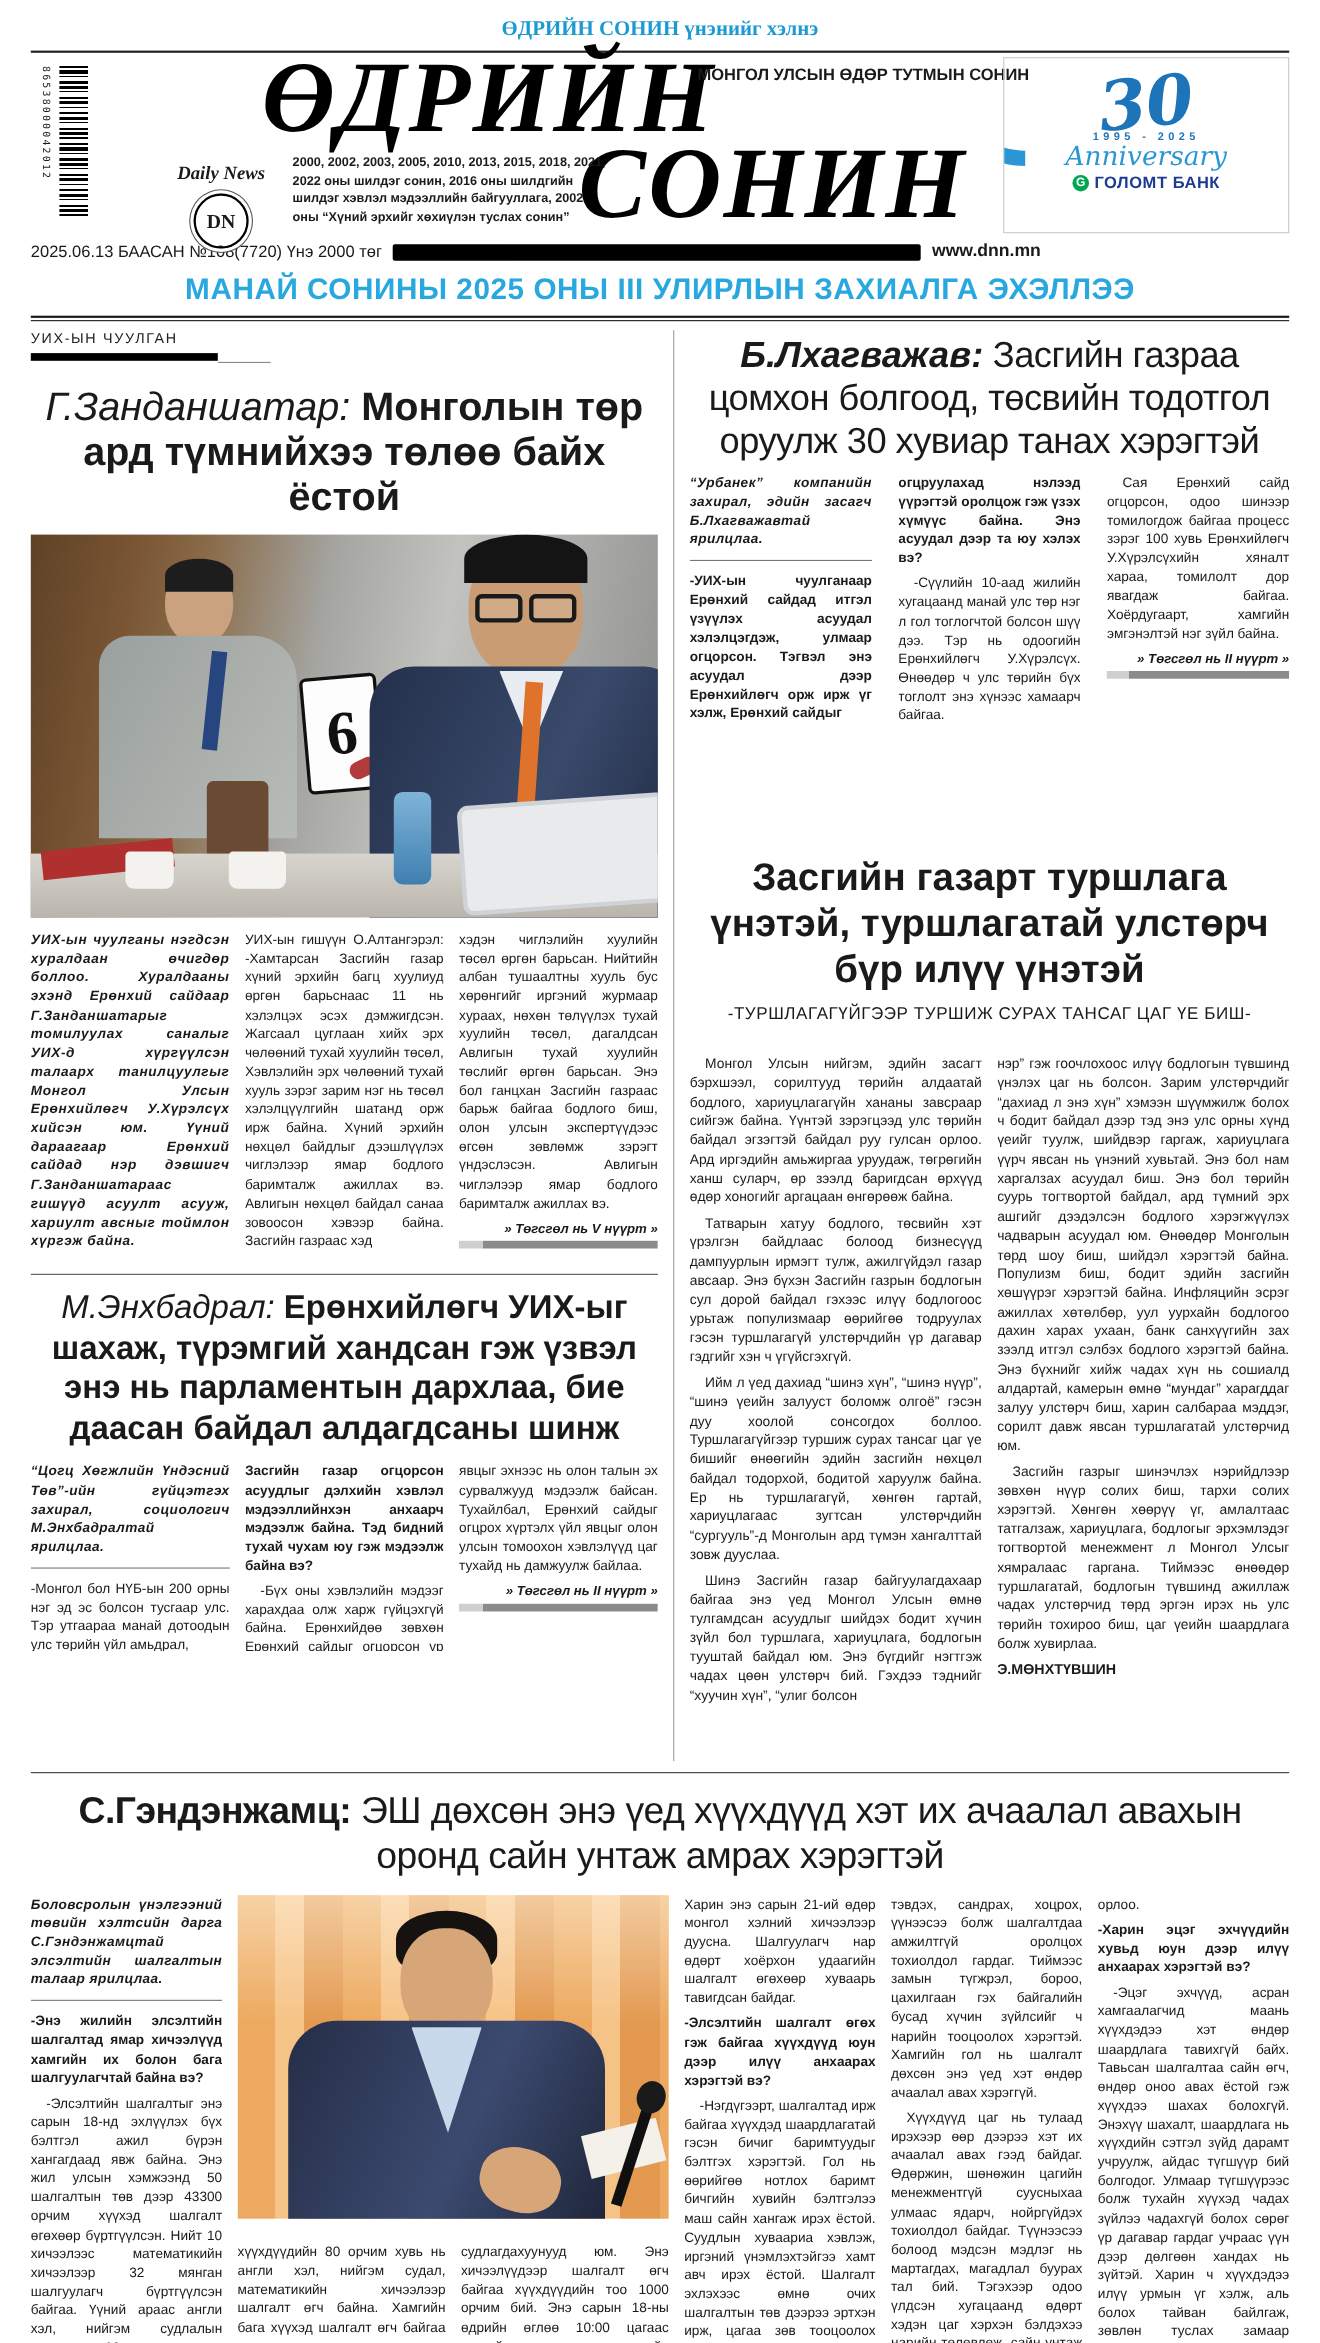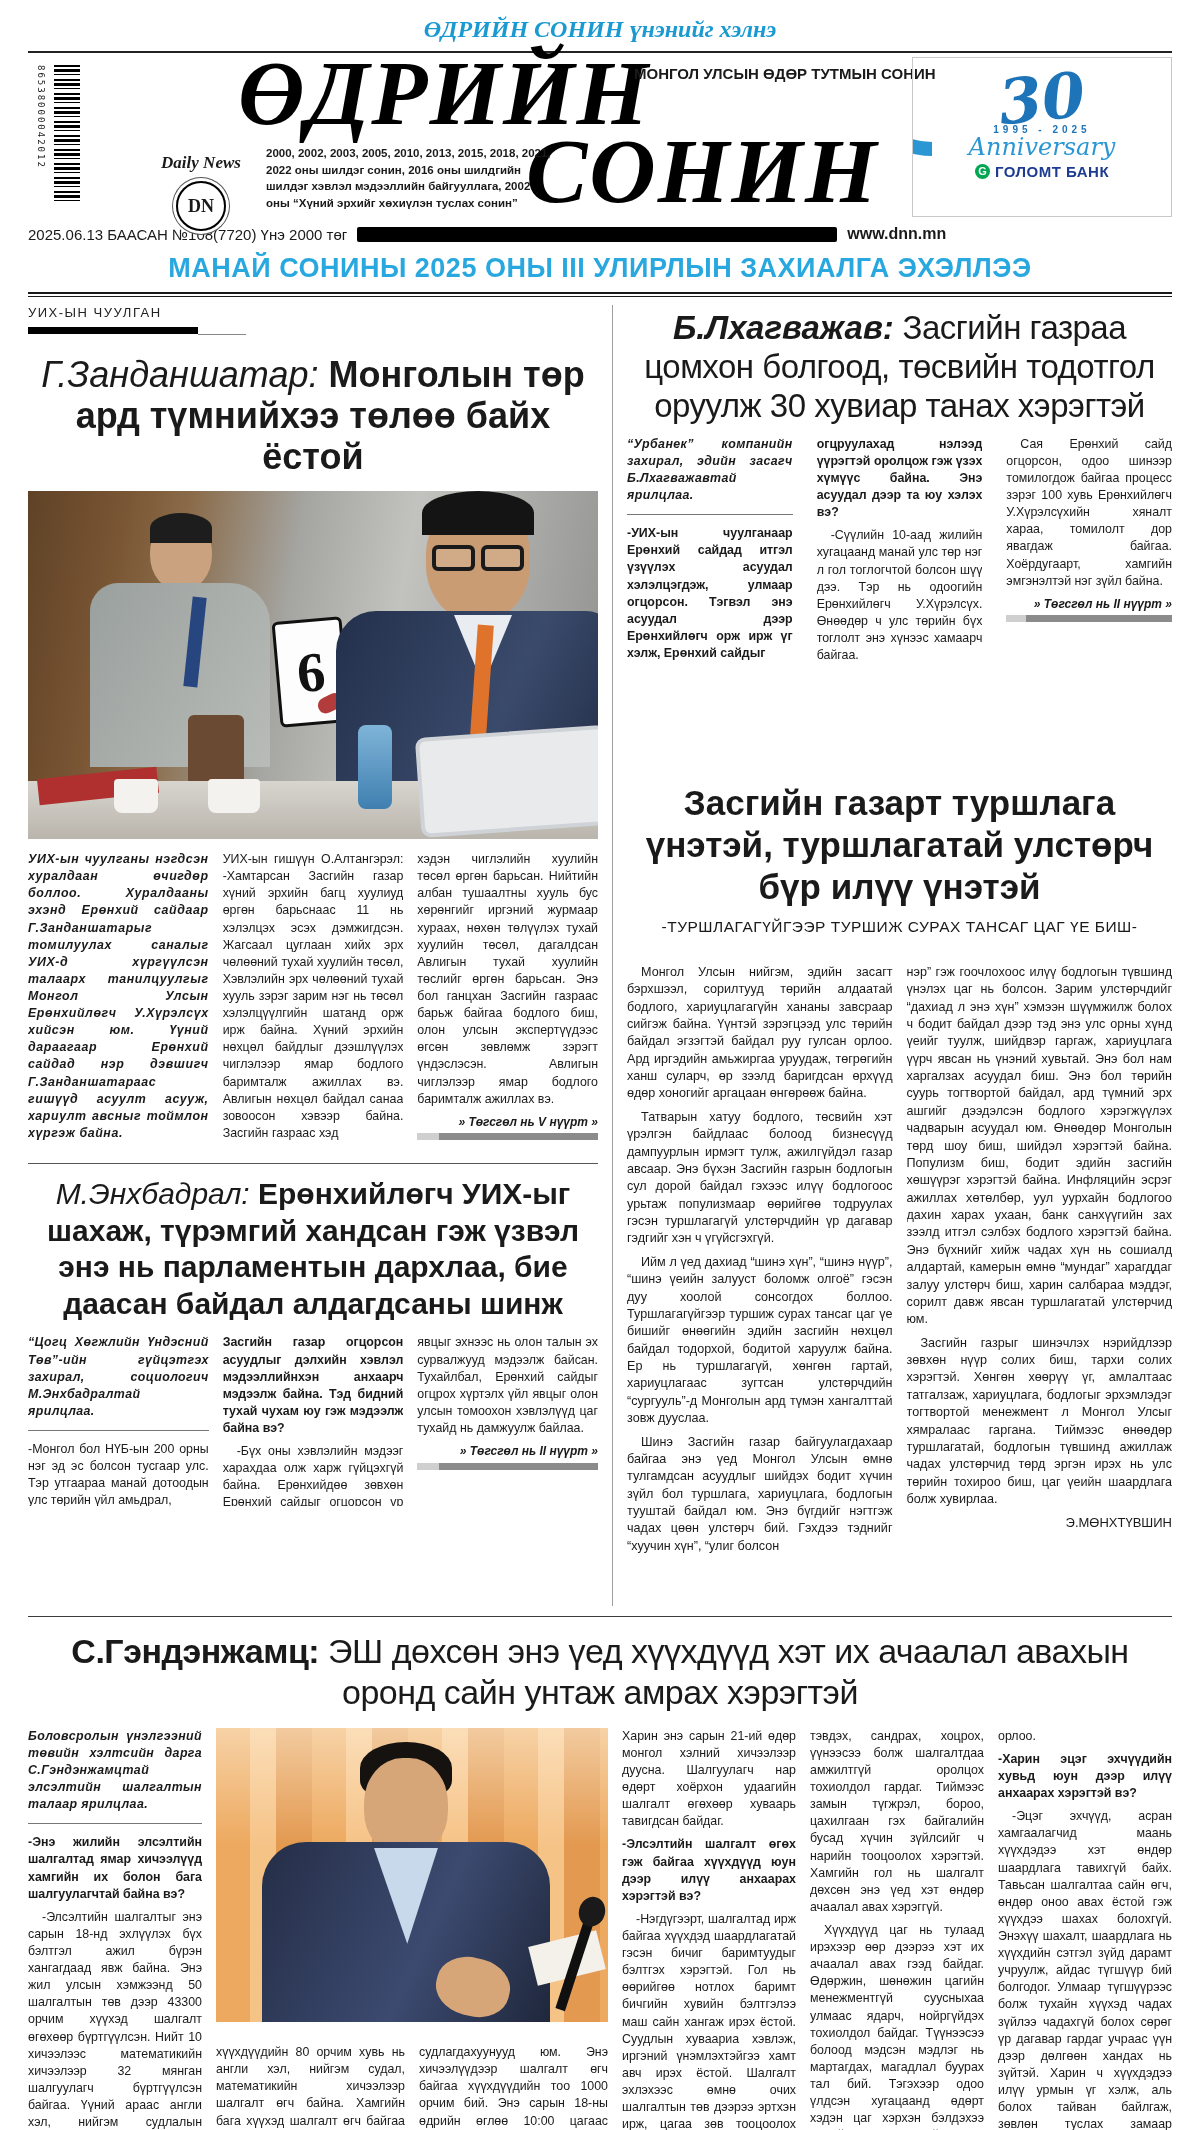--- a/index.html
+++ b/index.html
@@ -1,21 +1,21 @@
 <!DOCTYPE html>
 <html><head>
 <meta charset="utf-8">
 <style>
   html,body{margin:0;padding:0;background:#ffffff;}
   .page{width:1200px;min-height:2130px;margin:0 auto;background:#fff;box-sizing:border-box;
         padding:10px 28px 14px 28px;font-family:"Liberation Sans",sans-serif;color:#1a1a1a;}
 
   
-  .tagline{font-family:"Liberation Serif",serif;font-style:italic;font-weight:bold;
-           color:#1b9ad2;font-size:24px;text-align:center;padding:6px 0 8px 0;}
+  .tagline{font-family:"Liberation Serif",serif;font-weight:bold;
+           color:#1b9ad2;font-size:19px;text-align:center;padding:6px 0 8px 0;}
   .toprule{border-top:2px solid #222;}
   .masthead{position:relative;height:170px;}
   .barcode{position:absolute;left:4px;top:12px;width:52px;height:140px;}
   .bc-lines{position:absolute;left:22px;top:0;width:26px;height:140px;
     background:repeating-linear-gradient(to bottom,#000 0 2px,#fff 2px 4px,#000 4px 7px,#fff 7px 9px,#000 9px 10px,#fff 10px 14px);}
   .bc-digits{position:absolute;left:4px;top:0;height:140px;writing-mode:vertical-rl;
     font-size:9px;letter-spacing:2px;font-family:"DejaVu Sans Mono",monospace;}
   .dn-block{position:absolute;left:118px;top:56px;width:110px;text-align:center;}
   .dn-name{font-family:"Liberation Serif",serif;font-weight:bold;font-style:italic;font-size:17px;margin-top:44px;}
   .dn-seal{width:46px;height:46px;border:2.5px solid #000;border-radius:50%;margin:8px auto 0 auto;
@@ -77,21 +77,21 @@
   .p-ital{font-weight:bold;font-style:italic;letter-spacing:0.6px;}
   .p-lead{font-weight:bold;font-style:italic;letter-spacing:0.4px;border-bottom:1px solid #777;
           padding-bottom:10px;margin-bottom:10px !important;}
   .p-q{font-weight:bold;}
   .p-n{text-indent:14px;}
   .p-nf{text-indent:0;}
   .cont{font-size:12px;font-weight:bold;font-style:italic;text-align:right;margin-top:4px;}
   .contbar{height:7px;background:#8b8b8b;margin-top:3px;
            background:linear-gradient(to right,#cfcfcf 0 12%,#8b8b8b 12%);}
   .leftdiv{border-top:1px solid #555;margin:12px 0 2px 0;}
-  .sign{font-weight:normal;font-size:13px;text-align:right;margin-top:6px;}
+  .sign{font-weight:bold;font-size:13px;text-align:left;margin-top:6px;}
 
   .a1cols{height:300px;}
   .encols{height:172px;}
   .a2cols{height:332px;gap:24px;}
   .edcols{height:642px;}
   .edcols .col{font-size:12.6px;}
 
   
   .photo1{position:relative;height:348px;margin:4px 0 12px 0;overflow:hidden;
     background:linear-gradient(100deg,#5f4226 0%,#7a5634 16%,#8a6b49 26%,#a4a4a0 44%,#c2c2bf 62%,#8f8f8d 100%);}

